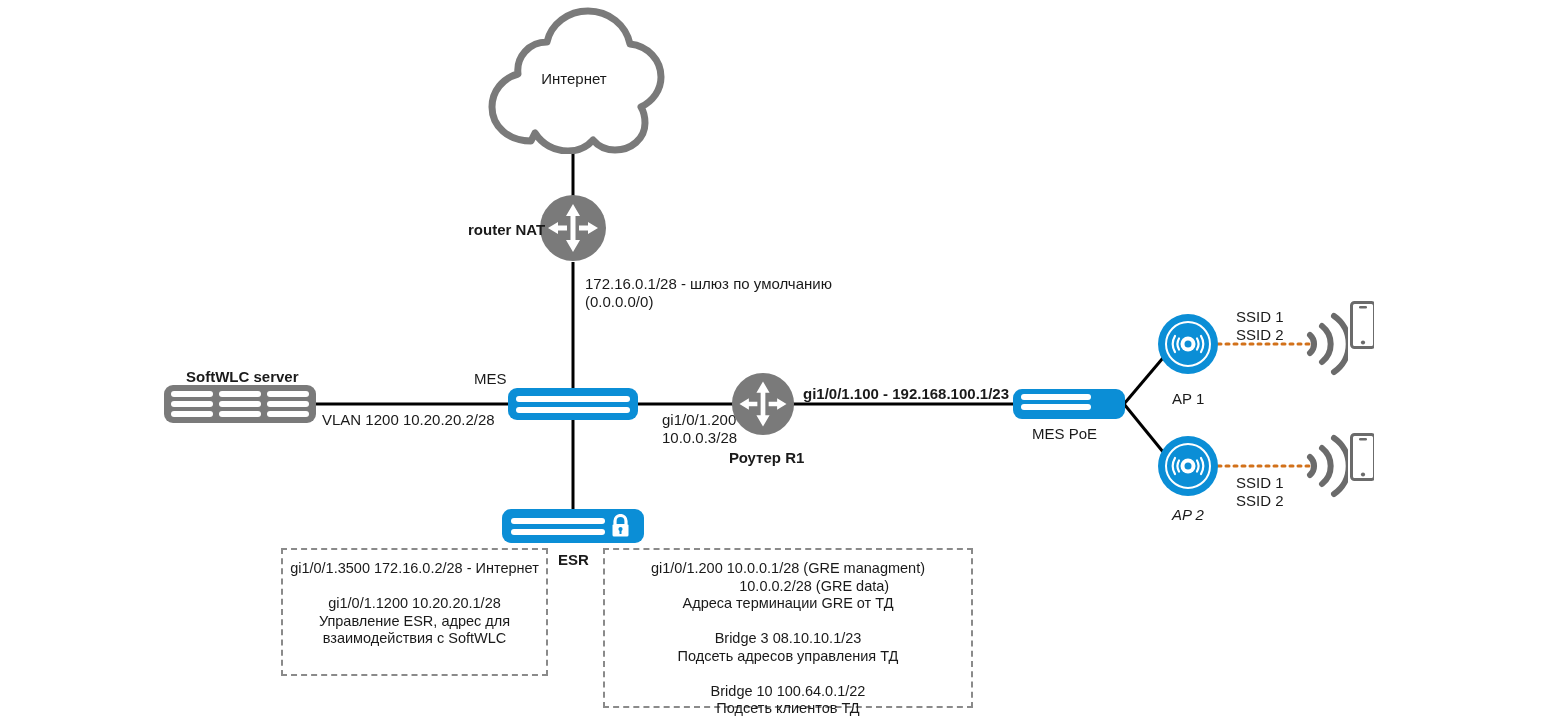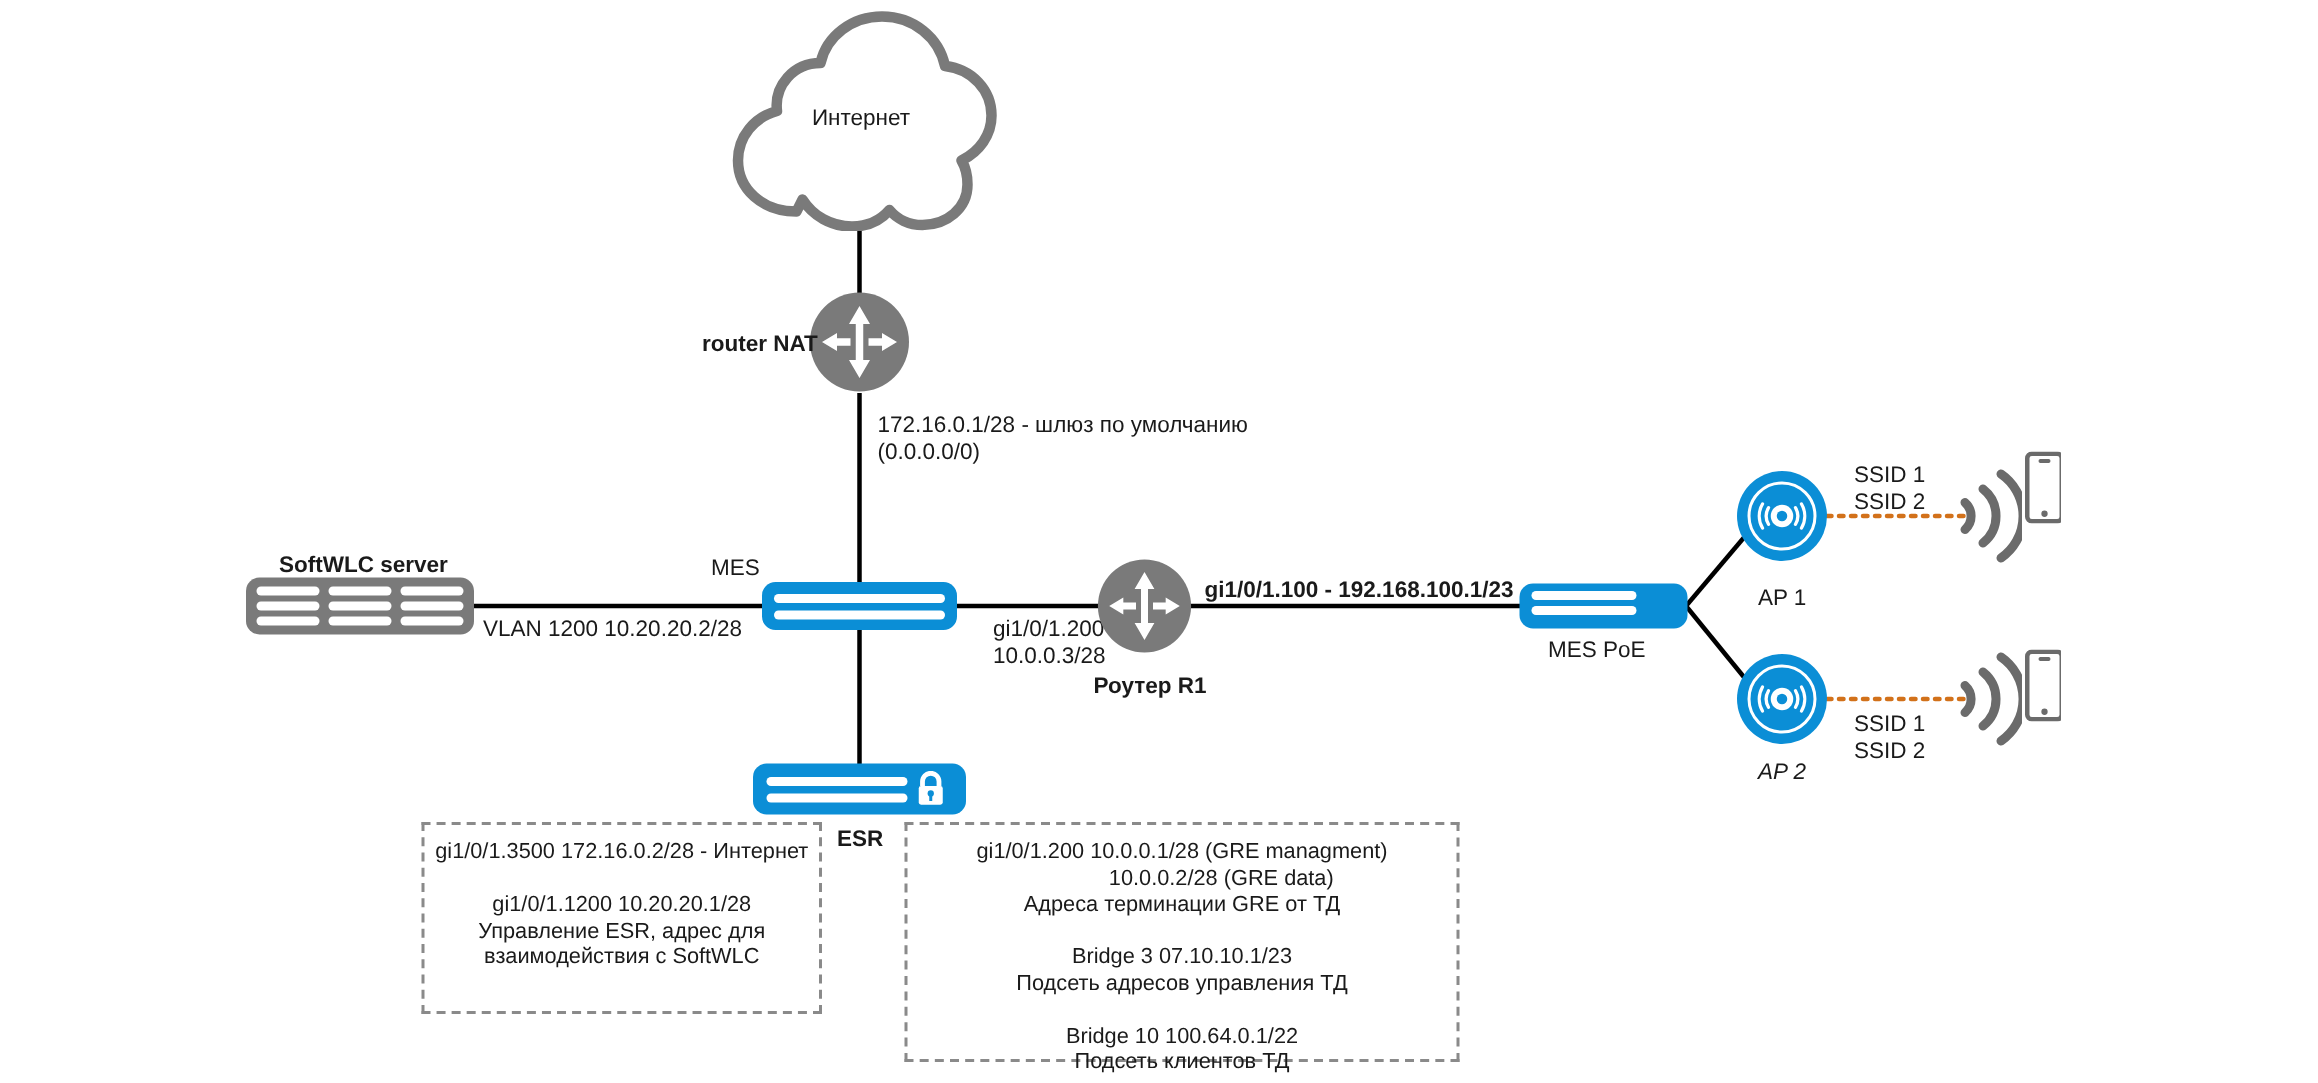--- a/index.html
+++ b/index.html
@@ -321,19 +321,19 @@
   <div class="textbox" style="left:281px; top:548px; width:267px; height:128px;">gi1/0/1.3500 172.16.0.2/28 - Интернет
 
 gi1/0/1.1200 10.20.20.1/28
 Управление ESR, адрес для
 взаимодействия с SoftWLC</div>
 
   <div class="textbox" style="left:603px; top:548px; width:370px; height:160px;">gi1/0/1.200 10.0.0.1/28 (GRE managment)
              10.0.0.2/28 (GRE data)
 Адреса терминации GRE от ТД
 
-Bridge 3 07.10.10.1/23
+Bridge 3 08.10.10.1/23
 Подсеть адресов управления ТД
 
 Bridge 10 100.64.0.1/22
 Подсеть клиентов ТД</div>
 
 </div>
 
 </body></html>

